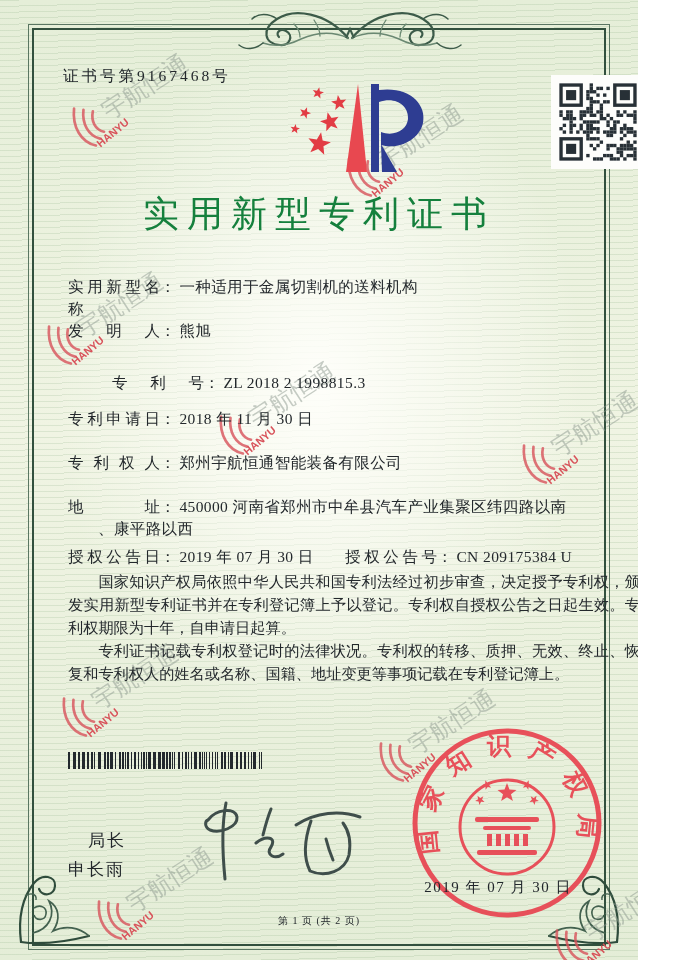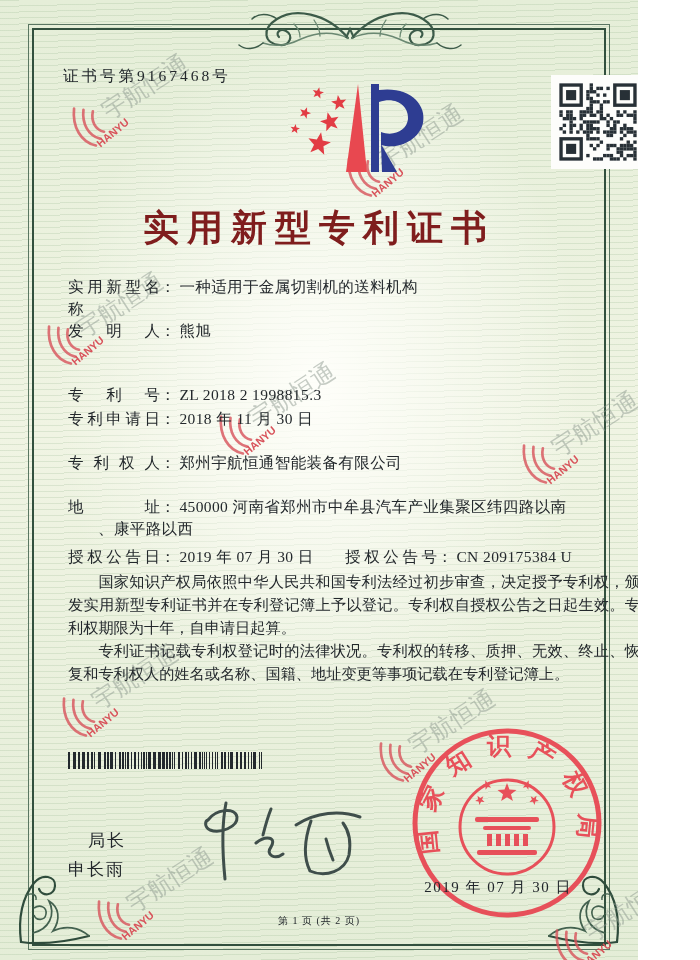--- a/index.html
+++ b/index.html
@@ -22,22 +22,22 @@
   .corner { position:absolute; width:90px; height:82px; z-index:2; }
   .corner-left  { left:11px; bottom:6px; }
   .corner-right { right:11px; bottom:6px; transform:scaleX(-1); }
 
   .cert-no { position:absolute; left:63px; top:66px; font-size:15.5px; letter-spacing:3px; z-index:3; }
 
   .logo { position:absolute; left:278px; top:80px; width:152px; height:96px; z-index:3; }
   .qr { position:absolute; left:551px; top:75px; width:94px; height:94px; background:#fdfdfb; padding:5px; z-index:3; }
   .qr svg { width:100%; height:100%; display:block; }
 
-  .title { position:absolute; left:0; right:0; top:204px; text-align:center; font-size:36px; font-weight:bold;
-           letter-spacing:8px; color:#7f1d1d; z-index:3; }
+  .title { position:absolute; left:0; right:0; top:190px; text-align:center; font-size:36px; font-weight:normal;
+           letter-spacing:8px; color:#15803d; z-index:3; }
 
   .row { position:absolute; left:68px; width:578px; font-size:15.5px; line-height:22px; z-index:3; }
   .jlabel { display:inline-block; width:92px; text-align:justify; text-align-last:justify; vertical-align:top; }
   .colon { display:inline-block; vertical-align:top; }
   .val { display:inline-block; vertical-align:top; max-width:460px; letter-spacing:0.4px; }
   .val2 { display:block; margin-left:30px; letter-spacing:0.4px; }
   .grant-pair-right { position:absolute; left:277px; top:0; white-space:nowrap; }
 
   .paras { position:absolute; left:68px; top:570px; width:572px; font-size:15.2px; line-height:23px;
            text-align:justify; z-index:3; }
@@ -340,21 +340,21 @@
   <div class="title">实用新型专利证书</div>
 
   <div class="row" style="top:276px;">
     <span class="jlabel">实用新型名称</span><span class="colon">：</span>
     <span class="val">一种适用于金属切割机的送料机构</span>
   </div>
   <div class="row" style="top:320px;">
     <span class="jlabel">发明人</span><span class="colon">：</span>
     <span class="val">熊旭</span>
   </div>
-  <div class="row" style="top:384px;">
+  <div class="row" style="top:372px;margin-left:44px;">
     <span class="jlabel">专利号</span><span class="colon">：</span>
     <span class="val">ZL 2018 2 1998815.3</span>
   </div>
   <div class="row" style="top:408px;">
     <span class="jlabel">专利申请日</span><span class="colon">：</span>
     <span class="val">2018 年 11 月 30 日</span>
   </div>
   <div class="row" style="top:452px;">
     <span class="jlabel">专利权人</span><span class="colon">：</span>
     <span class="val">郑州宇航恒通智能装备有限公司</span>

